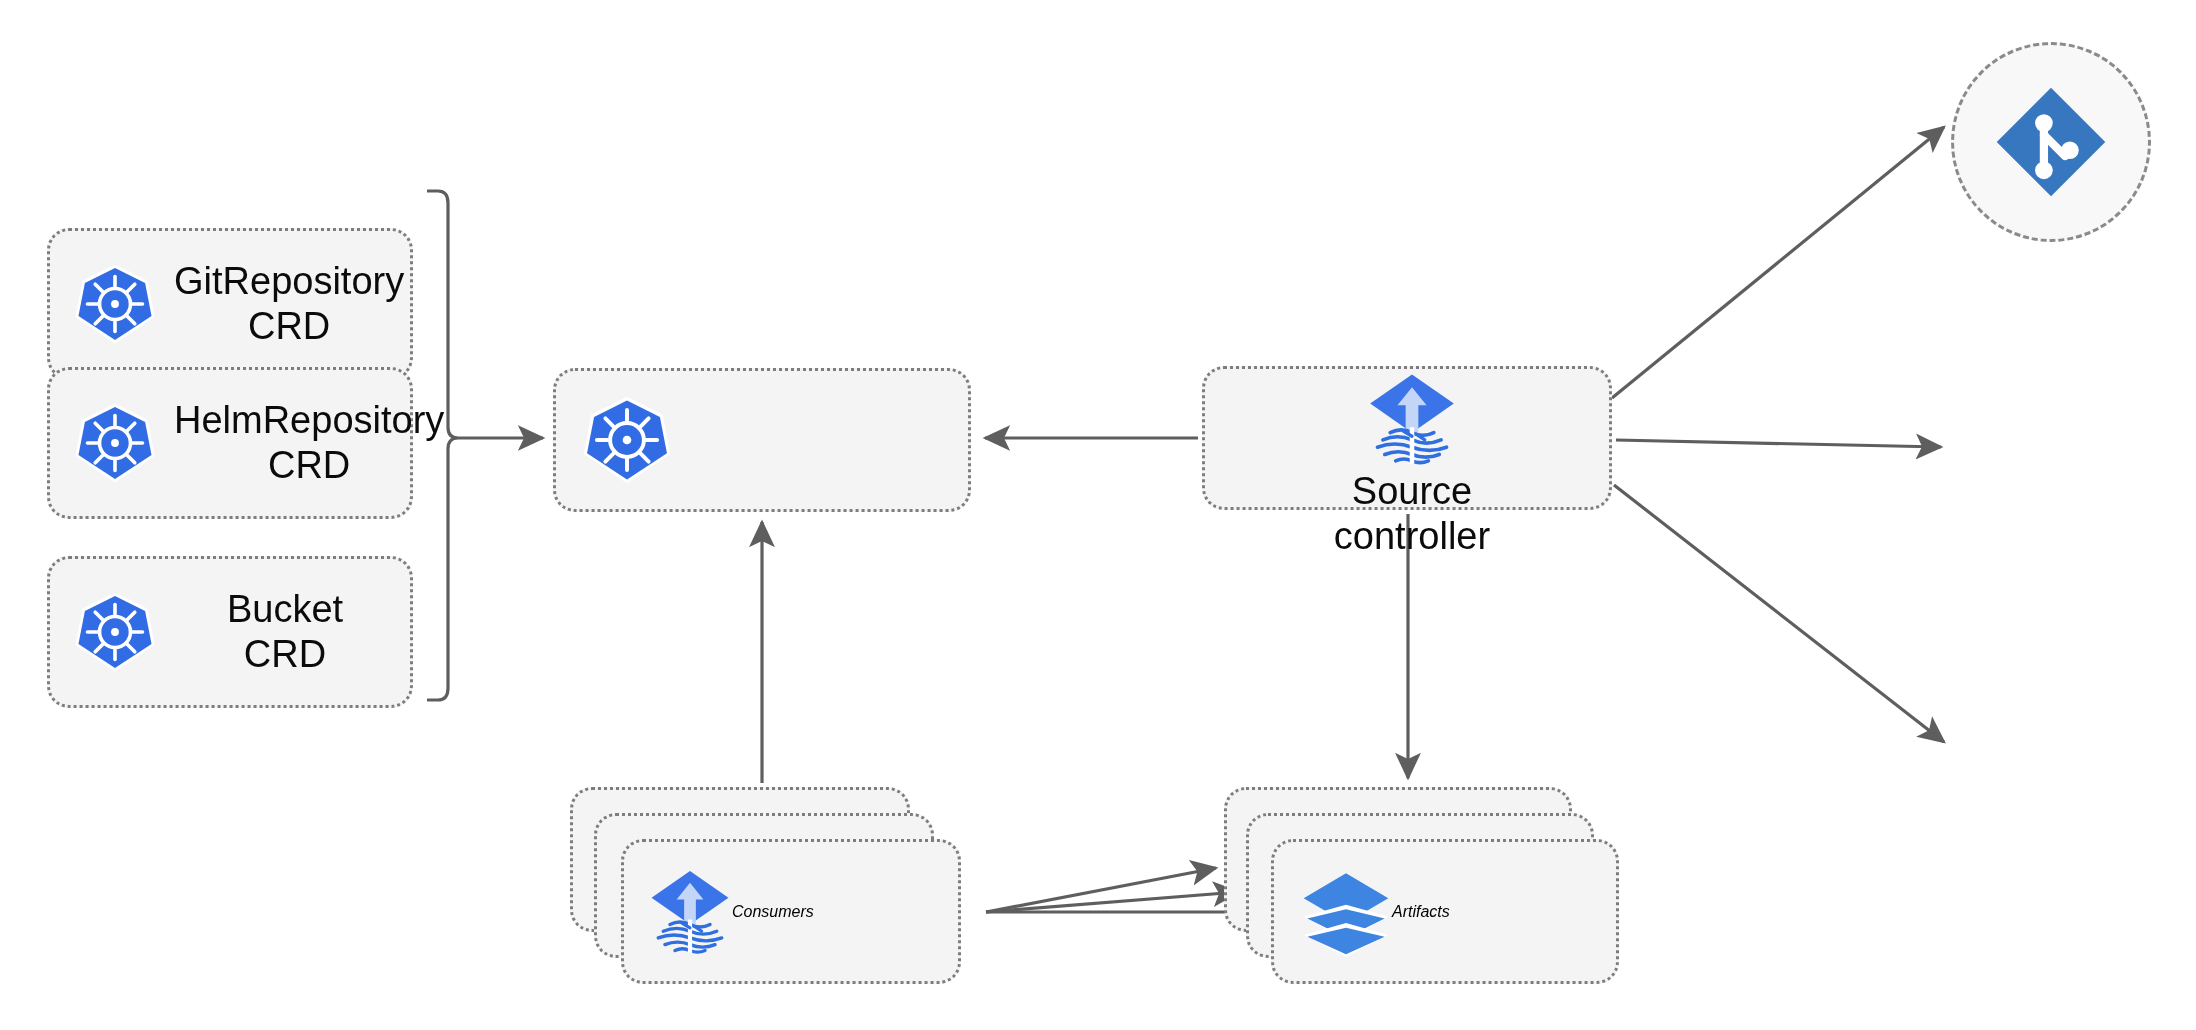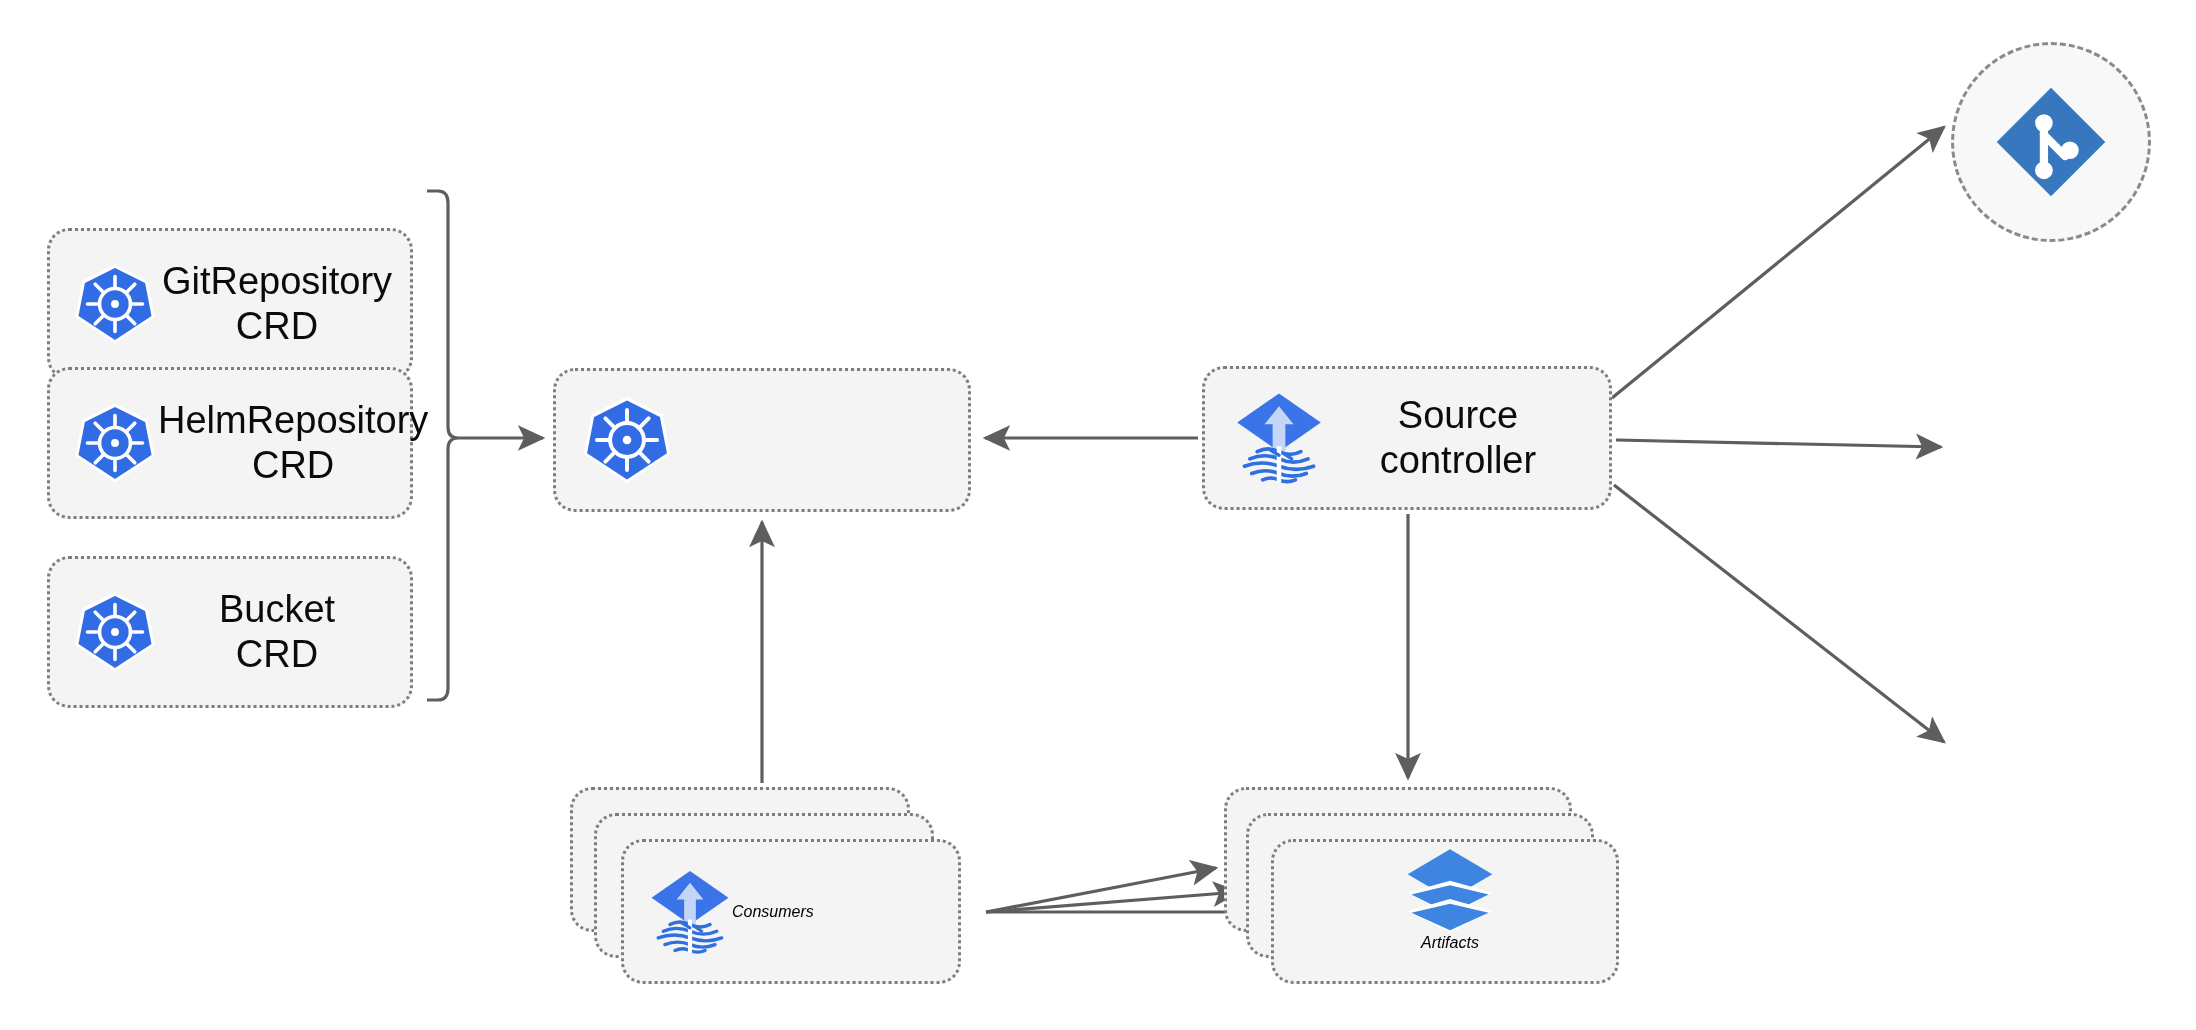--- a/index.html
+++ b/index.html
@@ -53,20 +53,21 @@
     align-items: center;
     justify-content: center;
   }
 
   
   .crd {
     left: 47px;
     width: 366px;
     height: 152px;
     padding: 0 14px 0 22px;
+    gap: 16px;
   }
   .crd .icon-slot { width: 86px; height: 86px; }
   .crd .label { flex: 1 1 auto; }
 
   
   .k8sapi {
     left: 553px;
     top: 368px;
     width: 418px;
     height: 144px;
@@ -75,20 +76,21 @@
   .k8sapi .icon-slot { width: 94px; height: 94px; }
   .k8sapi .label { flex: 1 1 auto; }
 
   
   .srcctl {
     left: 1202px;
     top: 366px;
     width: 410px;
     height: 144px;
     padding: 0 18px 0 28px;
+    flex-direction: column;
   }
   .srcctl .icon-slot { width: 92px; height: 100px; }
   .srcctl .label { flex: 1 1 auto; }
 
   
   .stack { position: absolute; }
   .stack .card {
     position: absolute;
     box-sizing: border-box;
     background: #f4f4f4;
@@ -110,21 +112,21 @@
   #consumers-stack .c-back  { left: 0px;  top: 0px; }
   #consumers-stack .c-mid   { left: 24px; top: 26px; }
   #consumers-stack .c-front { left: 51px; top: 52px; padding: 0 16px 0 24px; }
   #consumers-stack .c-front .icon-slot { width: 84px; height: 92px; }
 
   
   #artifacts-stack { left: 1224px; top: 787px; width: 400px; height: 200px; }
   #artifacts-stack .card { width: 348px; height: 145px; }
   #artifacts-stack .a-back  { left: 0px;  top: 0px; }
   #artifacts-stack .a-mid   { left: 22px; top: 26px; }
-  #artifacts-stack .a-front { left: 47px; top: 52px; padding: 0 16px 0 26px; flex-direction: column; }
+  #artifacts-stack .a-front { left: 47px; top: 52px; padding: 0 16px 0 26px; }
   #artifacts-stack .a-front .icon-slot { width: 92px; height: 92px; }
 
   
   .ext-circle {
     position: absolute;
     box-sizing: border-box;
     width: 200px;
     height: 200px;
     border-radius: 50%;
     background: #f8f8f8;

